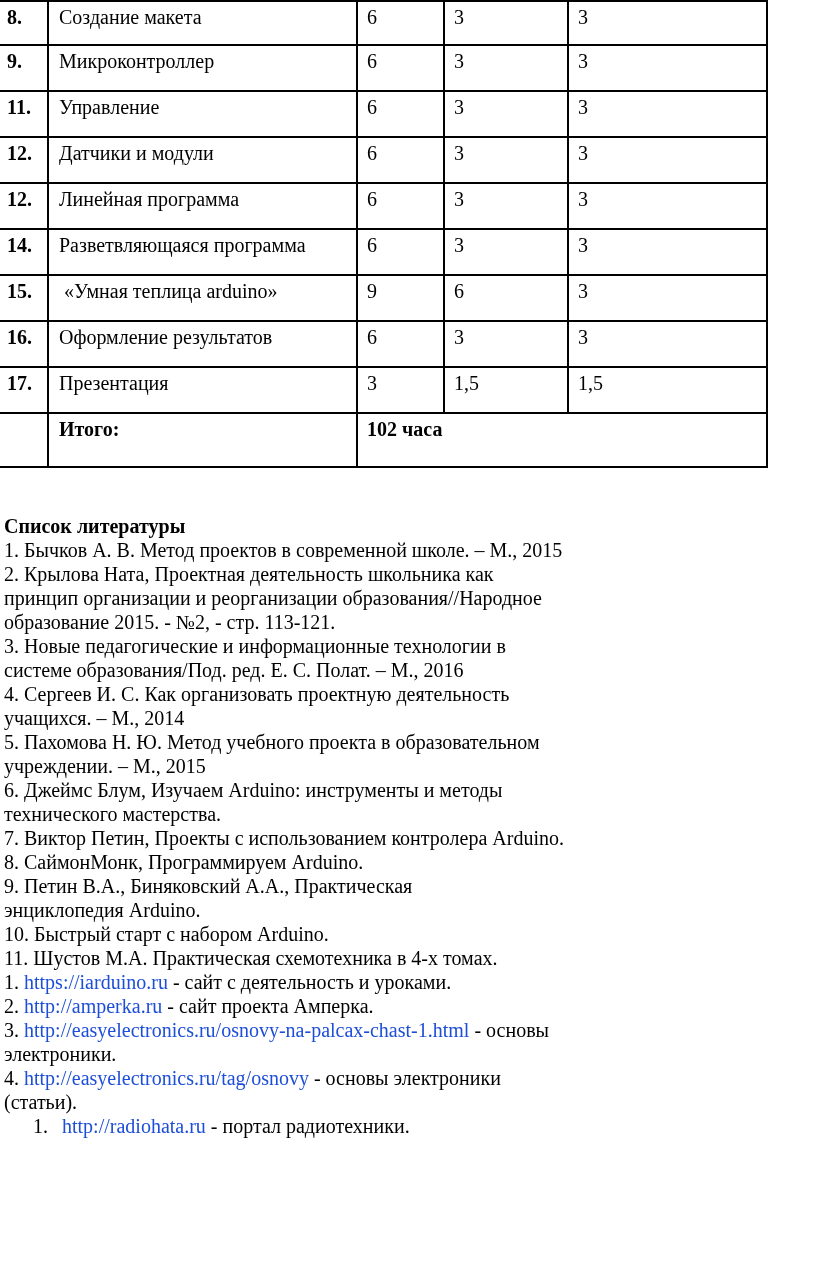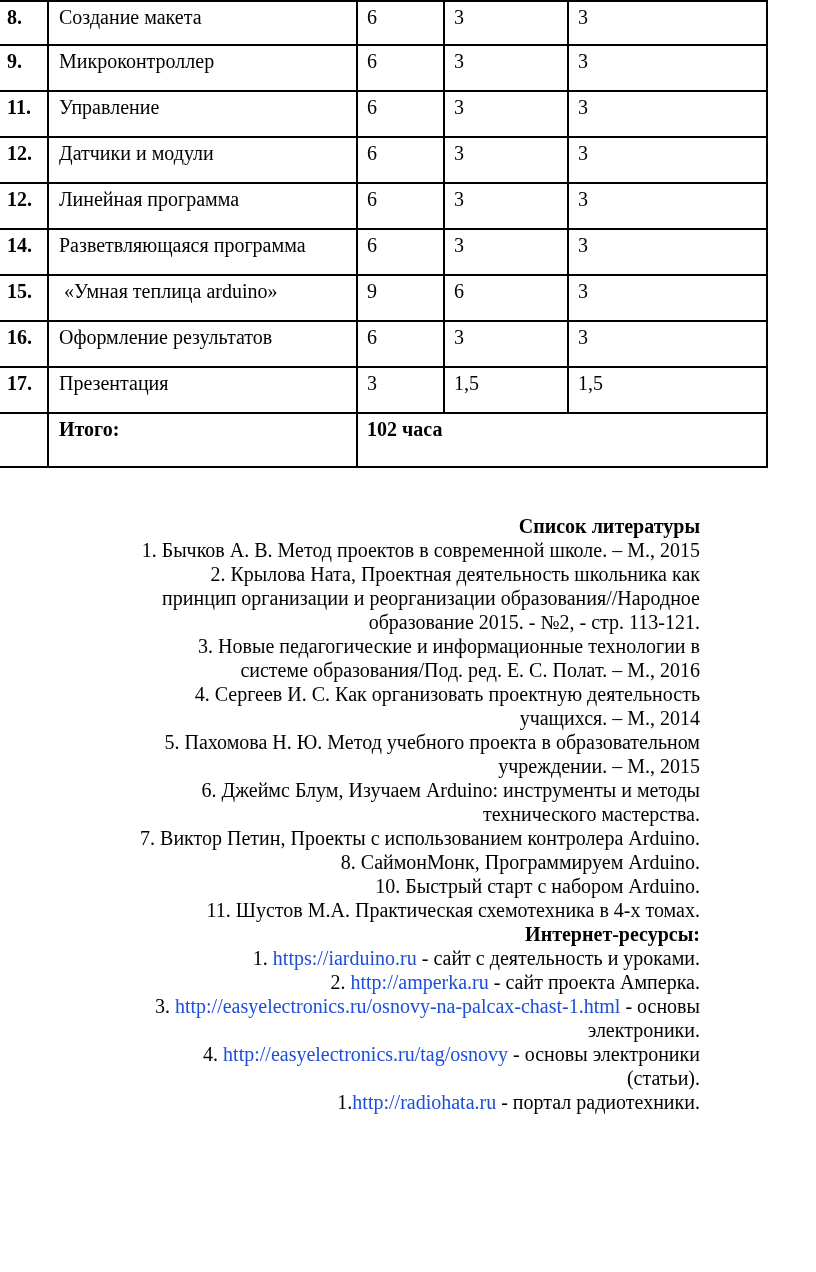--- a/index.html
+++ b/index.html
@@ -28,25 +28,24 @@
     overflow: hidden;
   }
   table.curriculum td.num { font-weight: bold; padding-left: 7px; }
   table.curriculum td.val { padding-left: 9px; }
   table.curriculum tr { height: 46px; }
   table.curriculum tr.first-row { height: 44px; }
   table.curriculum tr.total-row { height: 54px; }
   table.curriculum tr.total-row td { font-weight: bold; }
   .textblock {
     margin-top: 46px;
-    padding-left: 10px;
+    padding-left: 4px;
     width: 690px;
     font-size: 20px;
     line-height: 24px;
-    text-align: right;
   }
   .sect-title { font-weight: bold; }
   .bib-line, .net-line { white-space: pre-wrap; }
   .net-line .link { color: #1d4ed8; text-decoration: none; cursor: pointer; }
   .net-line.indented { padding-left: 29px; }
   .net-line .li-num { display: inline-block; width: 29px; }
 </style>
 </head>
 <body>
 
@@ -142,24 +141,25 @@
         <div class="bib-line">3. Новые педагогические и информационные технологии в
 системе образования/Под. ред. Е. С. Полат. – М., 2016</div>
         <div class="bib-line">4. Сергеев И. С. Как организовать проектную деятельность
 учащихся. – М., 2014</div>
         <div class="bib-line">5. Пахомова Н. Ю. Метод учебного проекта в образовательном
 учреждении. – М., 2015</div>
         <div class="bib-line">6. Джеймс Блум, Изучаем Arduino: инструменты и методы
 технического мастерства.</div>
         <div class="bib-line">7. Виктор Петин, Проекты с использованием контролера Arduino.</div>
         <div class="bib-line">8. СаймонМонк, Программируем Arduino.</div>
+        <div class="bib-line">9. Петин В.А., Биняковский А.А., Практическая
+энциклопедия Arduino.</div>
         <div class="bib-line">10. Быстрый старт с набором Arduino.</div>
         <div class="bib-line">11. Шустов М.А. Практическая схемотехника в 4-х томах.</div>
       </div>
-    <div class="sect-title">Интернет-ресурсы:</div>
     <div id="internet-list">
         <div class="net-line"><span class="">1. </span><span class="link">https://iarduino.ru</span><span> - сайт с деятельность и уроками.</span></div>
         <div class="net-line"><span class="">2. </span><span class="link">http://amperka.ru</span><span> - сайт проекта Амперка.</span></div>
         <div class="net-line"><span class="">3. </span><span class="link">http://easyelectronics.ru/osnovy-na-palcax-chast-1.html</span><span> - основы
 электроники.</span></div>
         <div class="net-line"><span class="">4. </span><span class="link">http://easyelectronics.ru/tag/osnovy</span><span> - основы электроники
 (статьи).</span></div>
         <div class="net-line indented"><span class="li-num">1.</span><span class="link">http://radiohata.ru</span><span> - портал радиотехники.</span></div>
       </div>
   </div>

